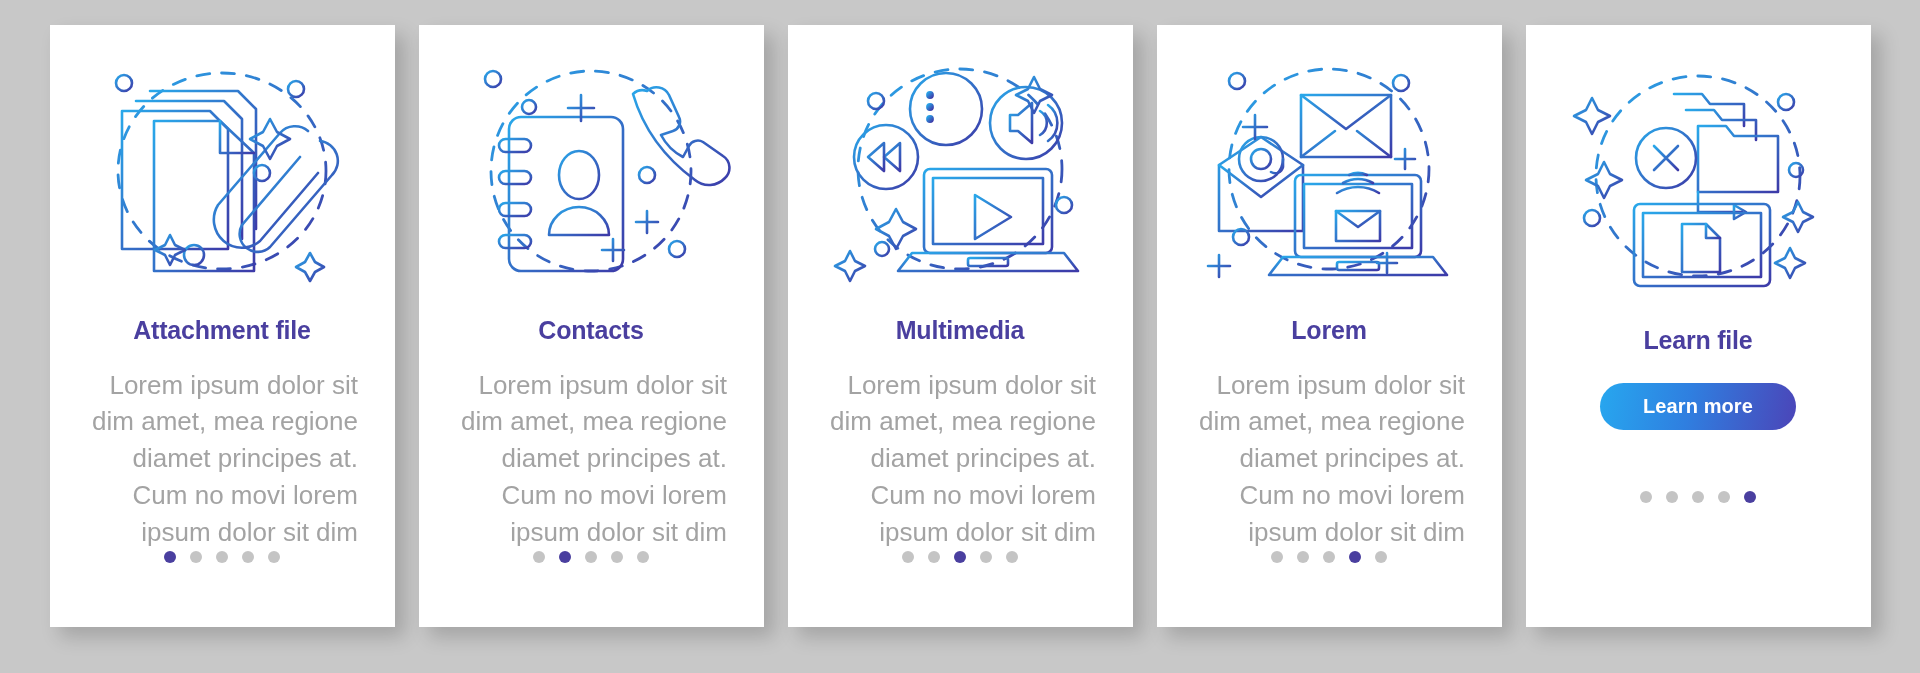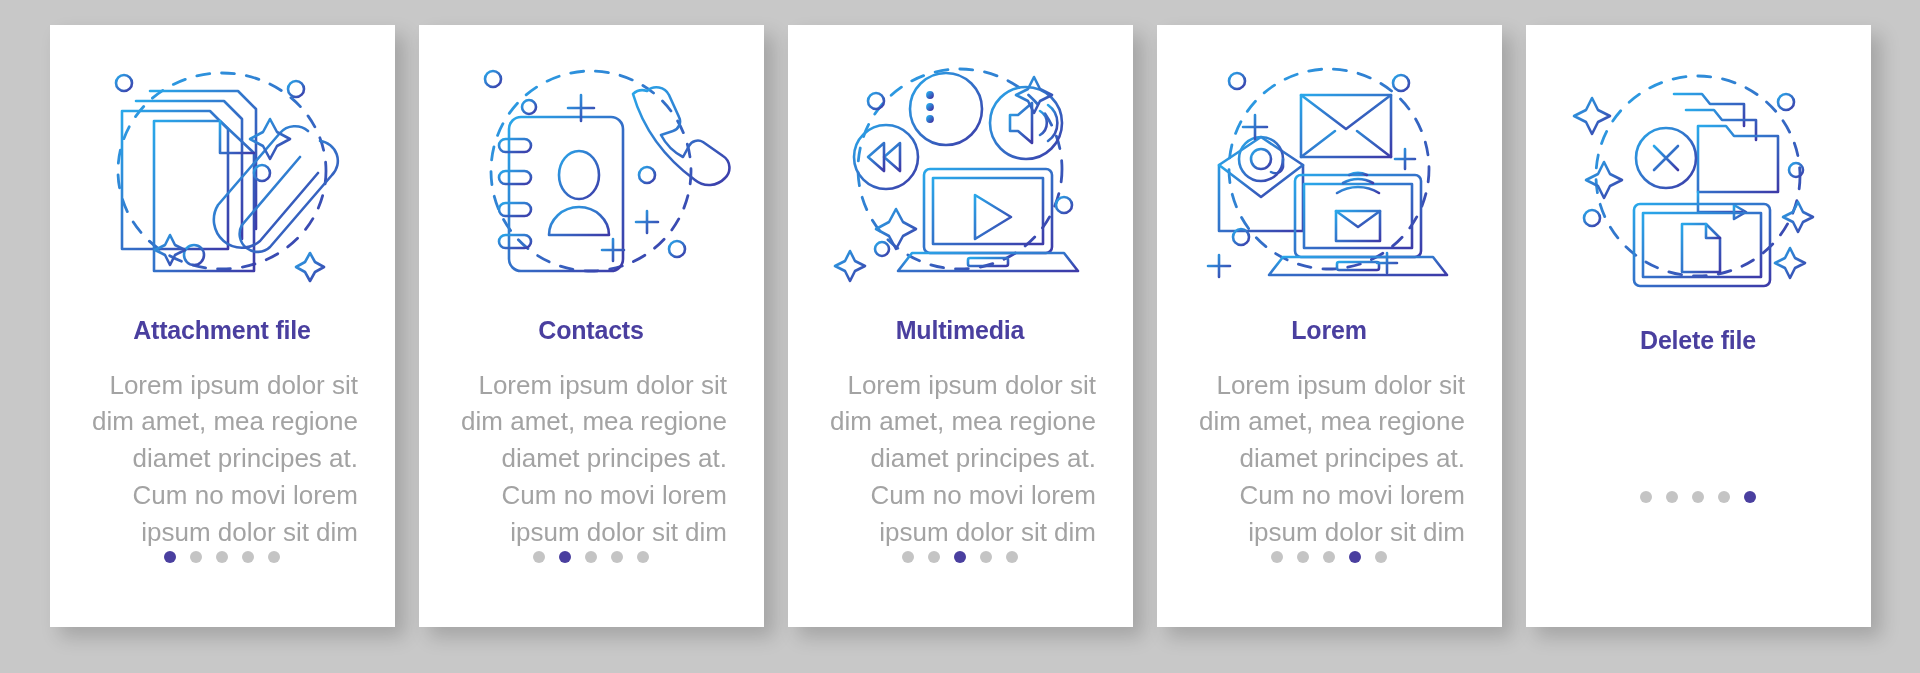--- a/index.html
+++ b/index.html
@@ -322,21 +322,22 @@
           <circle cx="228" cy="44" r="8"></circle>
           <circle cx="238" cy="112" r="7"></circle>
           <circle cx="34" cy="160" r="8"></circle>
           <path d="M34 40 l6 12 12 6 -12 6 -6 12 -6-12 -12-6 12-6 z"></path>
           <path d="M46 104 l6 12 12 6 -12 6 -6 12 -6-12 -12-6 12-6 z"></path>
           <path d="M240 144 l5 10 10 5 -10 5 -5 10 -5-10 -10-5 10-5 z"></path>
           <path d="M232 190 l5 10 10 5 -10 5 -5 10 -5-10 -10-5 10-5 z"></path>
         </g>
       </svg>
     </div>
-    <div class="title">Delete file</div>
+    <div class="title">Learn file</div>
+    <button class="learn-btn">Learn more</button>
     <div class="spacer"></div>
     <div class="dots">
       <span class="dot"></span>
       <span class="dot"></span>
       <span class="dot"></span>
       <span class="dot"></span>
       <span class="dot active"></span>
     </div>
   </div>
 

